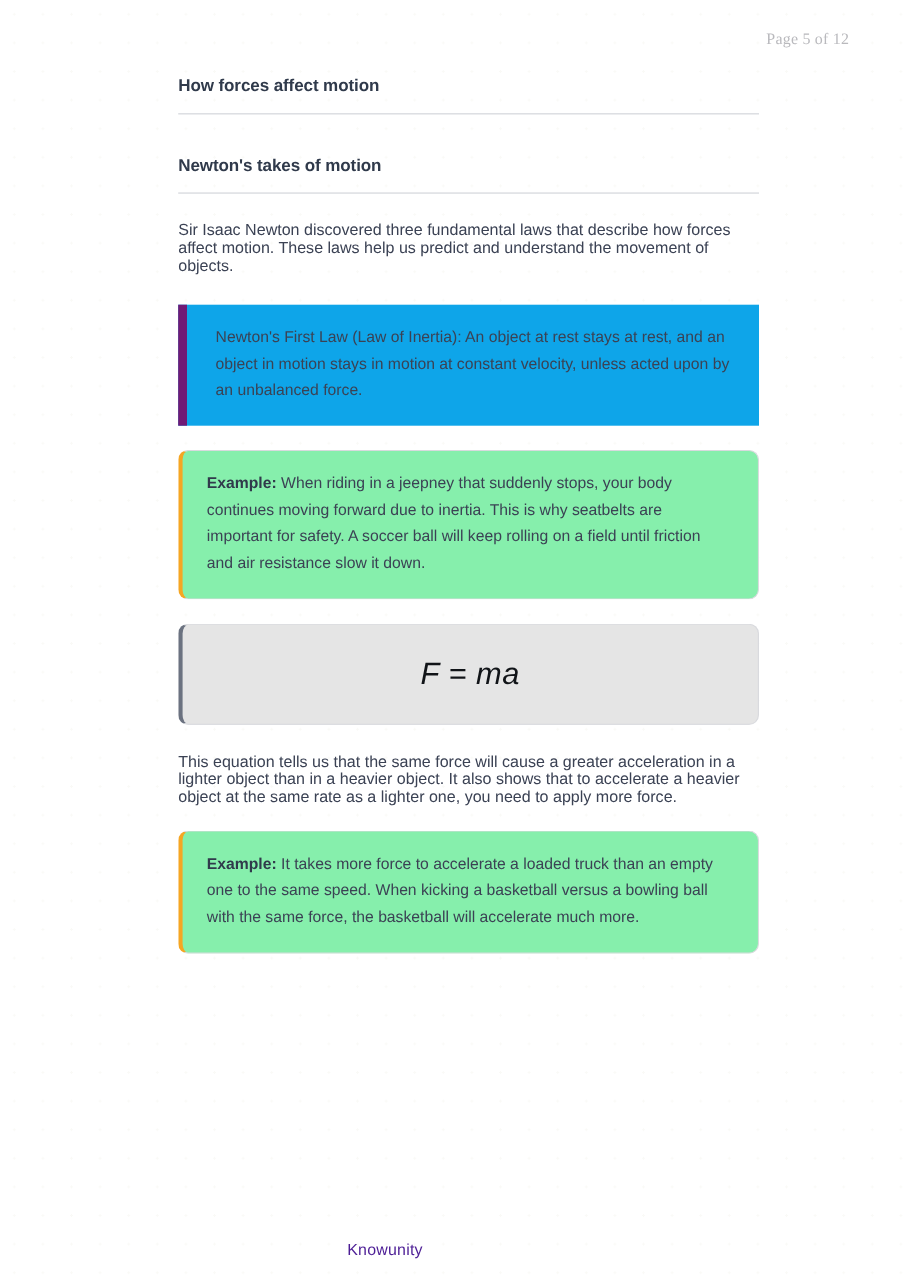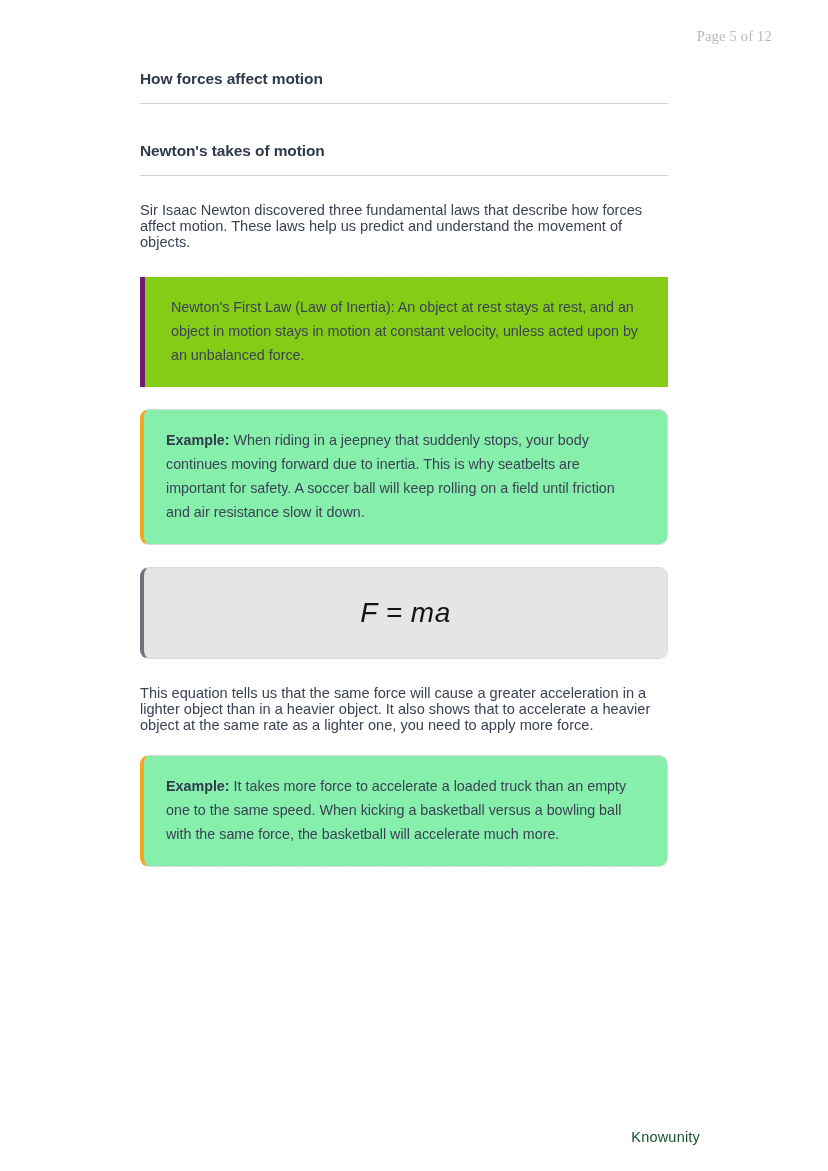--- a/index.html
+++ b/index.html
@@ -39,21 +39,21 @@
     top: 28px;
     right: 56px;
     font-family: "Liberation Serif", serif;
     font-size: 14.5px;
     color: #b9b9bd;
     letter-spacing: 0.2px;
   }
 
   .content {
     position: absolute;
-    left: 140px;
+    left: 162px;
     top: 70px;
     width: 528px;
   }
 
   h1.doc-heading {
     font-size: 15.5px;
     font-weight: bold;
     color: #303a4b;
     margin: 0;
     padding: 0 0 15px 0;
@@ -72,22 +72,22 @@
 
   p.body-text {
     font-size: 14.6px;
     line-height: 16px;
     color: #3b4254;
     margin: 26px 0 0 0;
   }
 
   .definition-box {
     margin-top: 27px;
-    background: #84cc16;
-    border-left: 5px solid #701a75;
+    background: #0ea5e9;
+    border-left: 8px solid #701a75;
     padding: 18px 26px 20px 26px;
     box-sizing: border-box;
   }
   .definition-box .box-text {
     font-size: 14.3px;
     line-height: 24px;
     color: #3b4254;
     margin: 0;
   }
 
@@ -129,23 +129,23 @@
     font-size: 28px;
     color: #111418;
     letter-spacing: 0.5px;
   }
 
   .page-footer {
     position: absolute;
     left: 0;
     bottom: 26px;
     width: 700px;
-    text-align: right;
+    text-align: center;
     font-size: 14.5px;
-    color: #14532d;
+    color: #4c1d95;
     letter-spacing: 0.2px;
   }
 </style>
 </head>
 <body>
 
 <div class="page">
 
   <div class="page-texture"></div>
 

